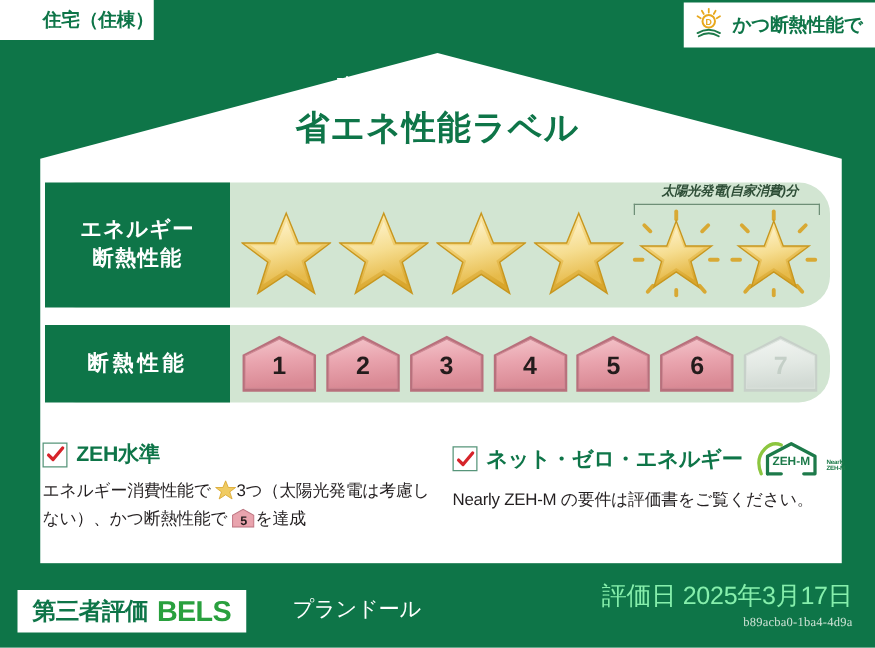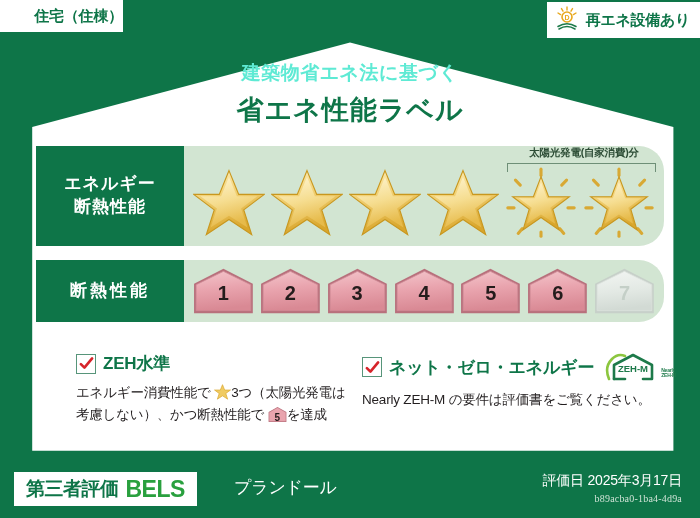--- a/index.html
+++ b/index.html
@@ -64,21 +64,21 @@
     font-size:15px; font-weight:bold; color:#0e7548;
     letter-spacing:-0.3px; white-space:nowrap;
   }
 
   
   #heading-block {
     position:absolute; left:0; right:0; top:60px;
     text-align:center; z-index:6;
   }
   #label-subtitle {
-    font-size:19px; font-weight:bold; color:#5eead4;
+    font-size:14px; font-weight:bold; color:#ffffff;
     letter-spacing:0.5px;
   }
   #label-title {
     margin-top:6px;
     font-size:27px; font-weight:bold; color:#0e7548;
     letter-spacing:1px;
   }
 
   
   .metric-row {
@@ -119,21 +119,21 @@
   
   #solar-annotation {
     position:absolute; z-index:7;
     left:500px; top:146px; width:168px; height:30px;
     pointer-events:none;
   }
   #solar-caption {
     position:absolute; left:0; right:0; top:0;
     text-align:center;
     font-size:10.5px; color:#2d4d36; font-weight:bold;
-    letter-spacing:-0.2px; white-space:nowrap;
+    letter-spacing:-0.2px; white-space:nowrap;font-style:italic;
   }
   #solar-bracket {
     position:absolute; left:7px; right:12px; top:17px; height:9px;
     border:1.5px solid #6e8f77;
     border-bottom:none;
   }
 
   
   #houses-area {
     position:absolute; left:8px; right:8px; top:5px; bottom:5px;
@@ -146,21 +146,21 @@
   .house-num {
     position:absolute; left:0; right:0; top:16px;
     text-align:center;
     font-size:20px; font-weight:bold;
     color:#241c1c;
   }
   .house-slot.off .house-num { color:#c4cfc7; }
 
   
   .claim-block { position:absolute; z-index:6; }
-  #claim-zeh { left:34px; top:352px; width:312px;padding-left:42px; }
+  #claim-zeh { left:34px; top:352px; width:312px; }
   #claim-nze  { left:362px; top:352px; width:302px; }
 
   .claim-head {
     display:flex; align-items:center; gap:7px;
     margin-bottom:7px;
   }
   .checkbox-icon {
     width:20px; height:20px; flex:none;
     border:1.5px solid #57957a;
     background:#ffffff;
@@ -216,21 +216,21 @@
   #brand-name {
     position:absolute; left:234px; bottom:19px;
     font-size:17px; color:#ffffff; letter-spacing:-0.2px;
     z-index:9;
   }
   #footer-meta {
     position:absolute; right:18px; bottom:14px;
     text-align:right; z-index:9;
   }
   #eval-date {
-    font-size:14px; color:#ffffff; letter-spacing:-0.2px;
+    font-size:20px; color:#86efac; letter-spacing:-0.2px;
   }
   #eval-id {
     font-size:10px; color:#cfe3d6; margin-top:3px;
     font-family:"Liberation Serif","DejaVu Serif",serif;
     letter-spacing:0.2px;
   }
 </style>
 </head>
 <body>
 
@@ -251,21 +251,21 @@
           <line x1="18.5" y1="3.6" x2="17" y2="6.2"></line>
           <line x1="4" y1="8" x2="6.6" y2="9.6"></line>
           <line x1="22" y1="8" x2="19.4" y2="9.6"></line>
         </g>
         <circle cx="13" cy="12" r="5" fill="none" stroke="#e8a81e" stroke-width="1.6"></circle>
         <text x="13" y="15.4" text-anchor="middle" font-size="7" font-family="Liberation Sans, sans-serif" font-weight="bold" fill="#e8a81e">D</text>
         <path d="M4 21.5 Q13 16 22 21.5" fill="none" stroke="#1d7a4a" stroke-width="1.5" stroke-linecap="round"></path>
         <path d="M5 24 Q13 19.2 21 24" fill="none" stroke="#1d7a4a" stroke-width="1.5" stroke-linecap="round"></path>
       </svg>
     </span>
-    <span class="txt">再エネ設備あり</span>
+    <span class="txt">かつ断熱性能で</span>
   </div>
 
   <div id="heading-block">
     <div id="label-subtitle">建築物省エネ法に基づく</div>
     <div id="label-title">省エネ性能ラベル</div>
   </div>
 
   <div class="metric-row" id="row-energy">
     <div class="metric-name">
       <span>エネルギー</span>

